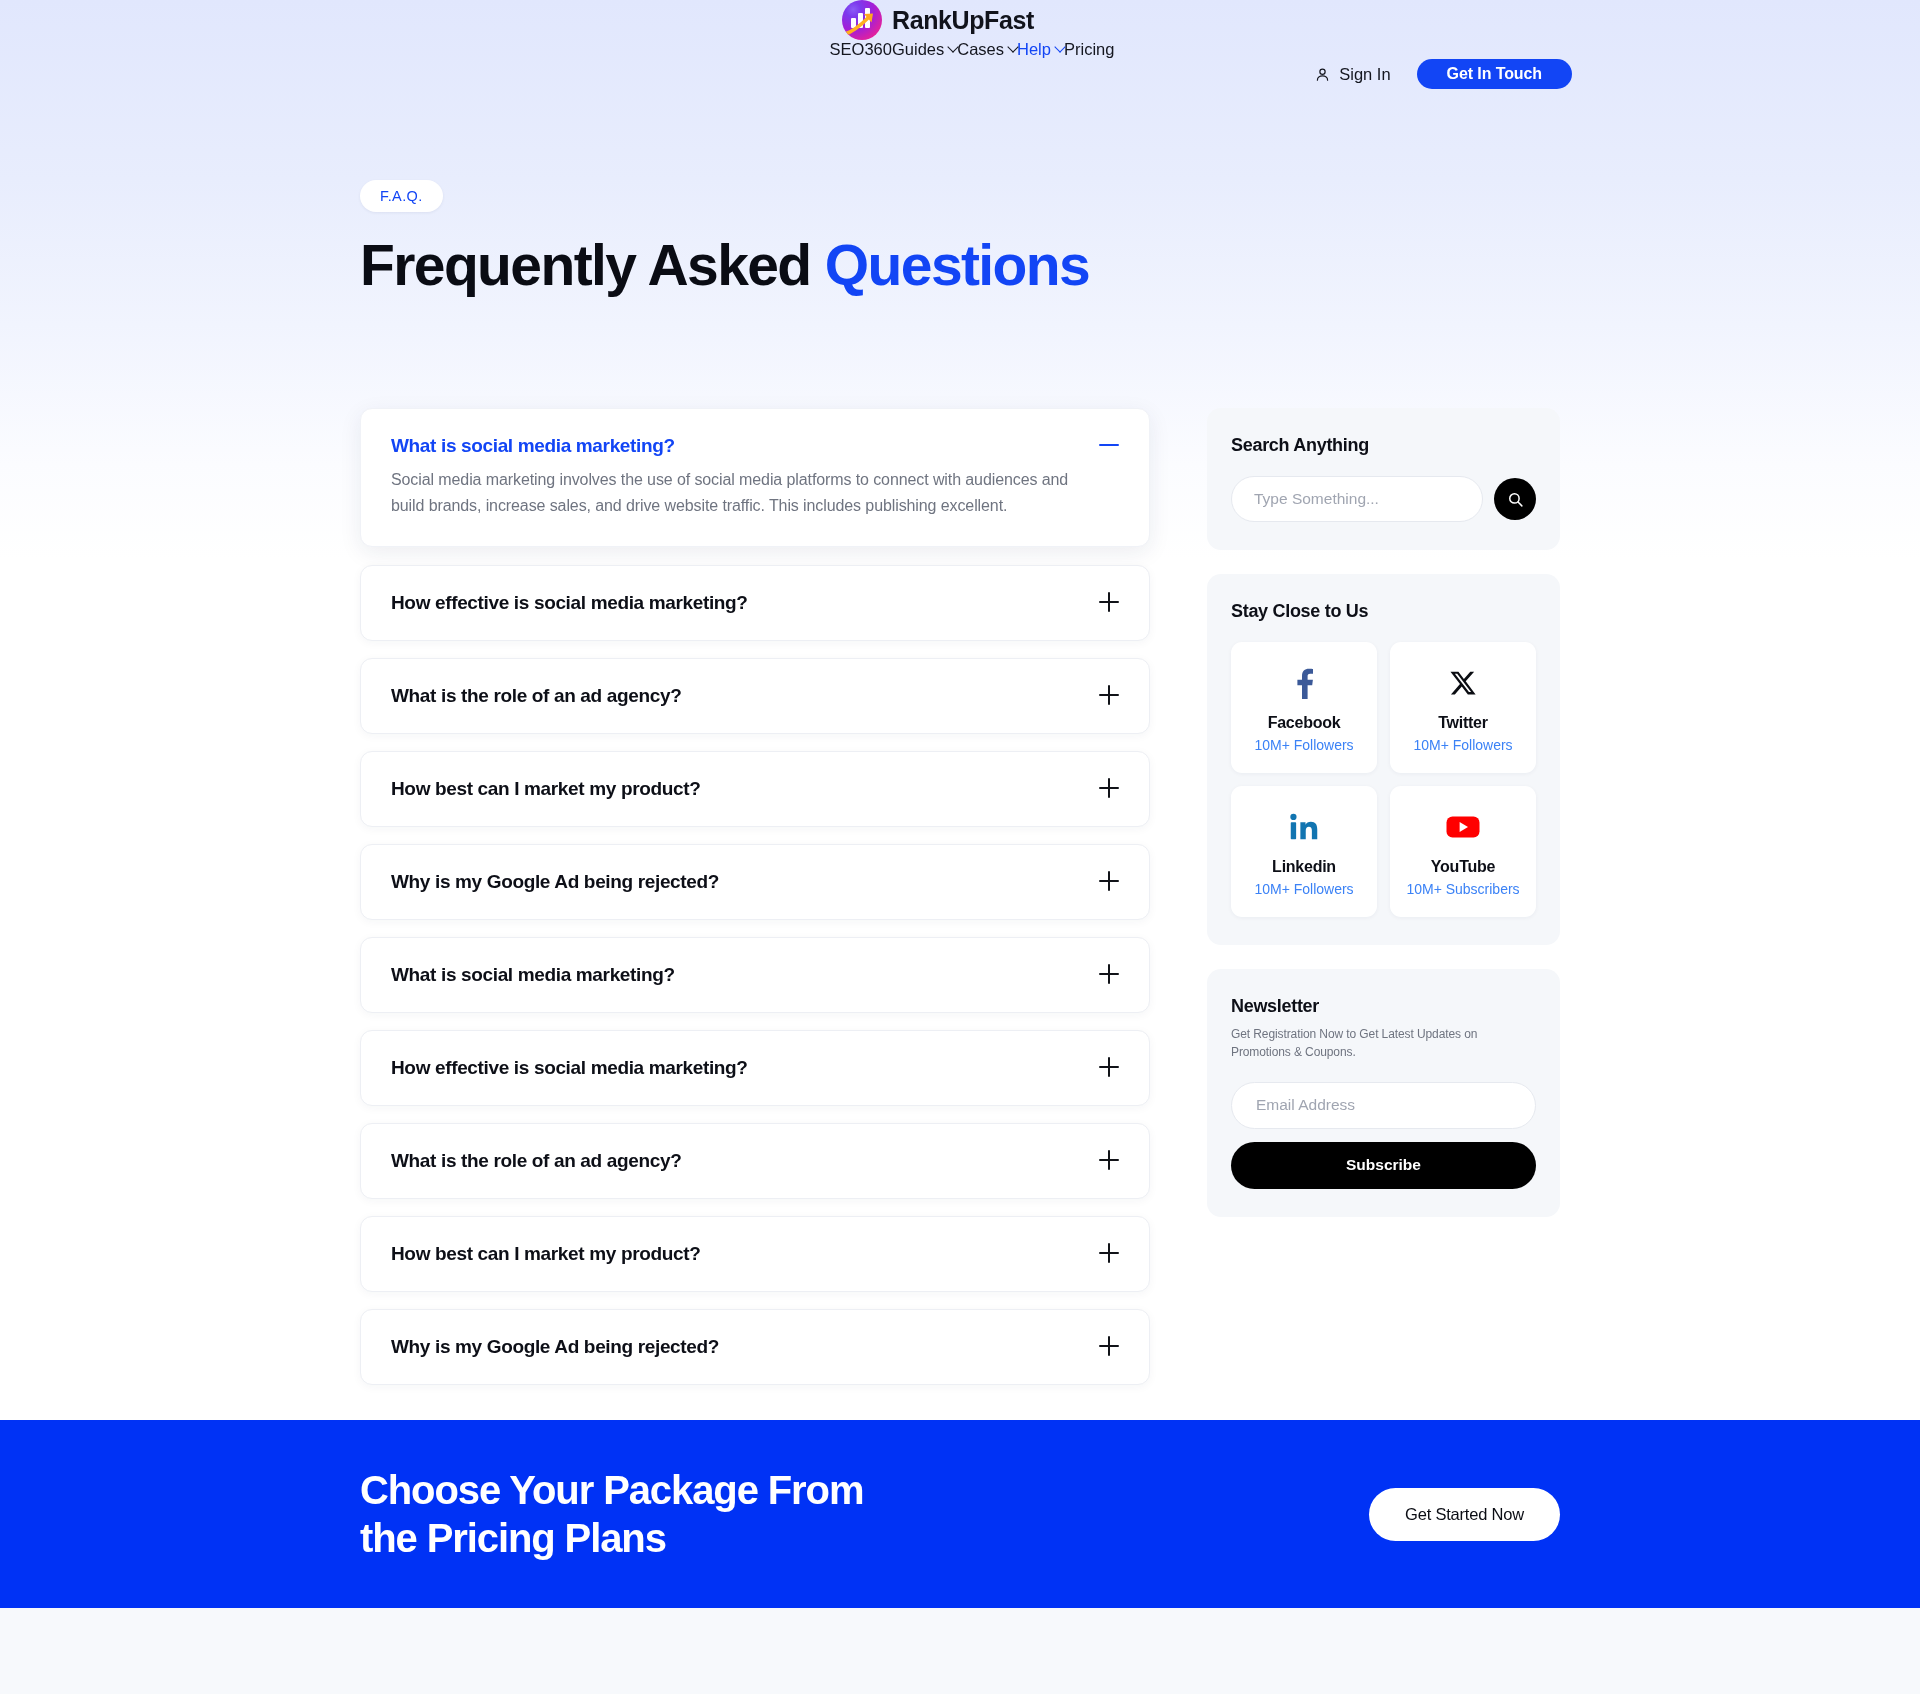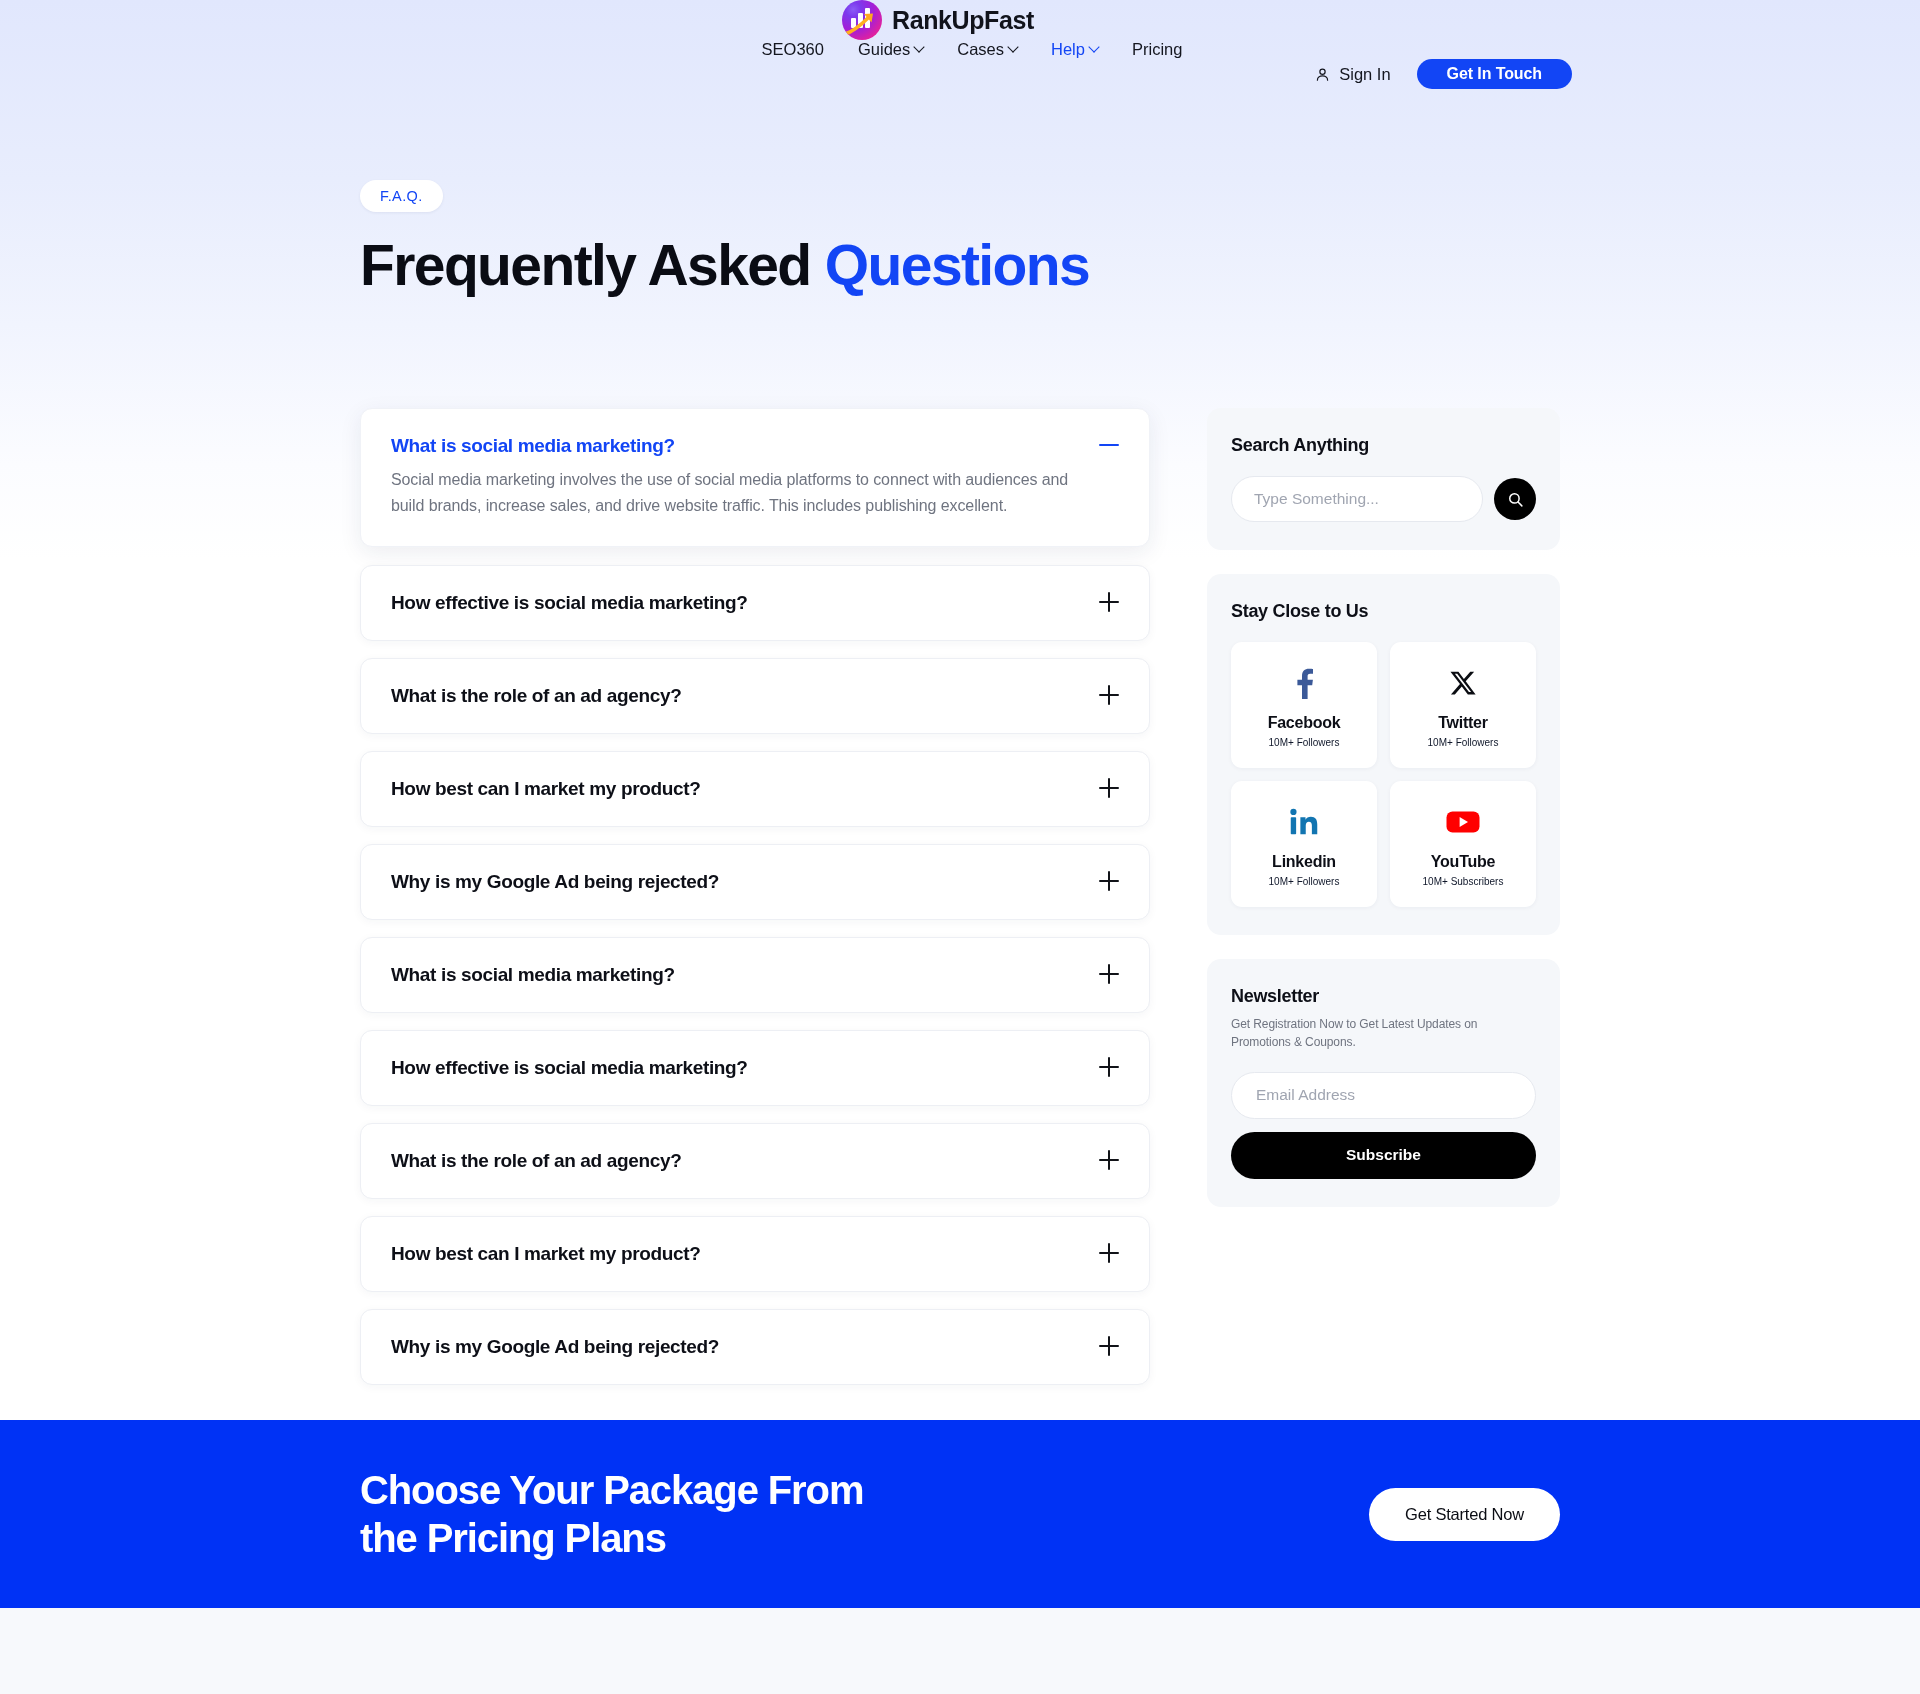--- a/index.html
+++ b/index.html
@@ -84,21 +84,20 @@
   .brand-name {
     font-size: 25px;
     font-weight: 700;
     color: #11131c;
     letter-spacing: -0.4px;
   }
 
   .nav-links {
     display: flex;
     align-items: center;
-    gap: 34px;
     justify-content: flex-end;
   }
   .nav-link {
     font-size: 16.5px;
     color: #14161f;
     display: inline-flex;
     align-items: center;
     gap: 5px;
     cursor: pointer;
     white-space: nowrap;
@@ -297,22 +296,22 @@
   .social-ico { height: 34px; display: flex; align-items: center; justify-content: center; }
   .social-name {
     margin-top: 14px;
     font-size: 16px;
     font-weight: 700;
     color: #0d0f17;
     letter-spacing: -0.25px;
   }
   .social-sub {
     margin-top: 5px;
-    font-size: 10px;
-    color: #0f172a;
+    font-size: 14px;
+    color: #3b82f6;
   }
 
   .nl-sub {
     margin-top: 9px;
     font-size: 12px;
     line-height: 1.48;
     color: #6f7480;
     letter-spacing: -0.1px;
   }
   .nl-input {

